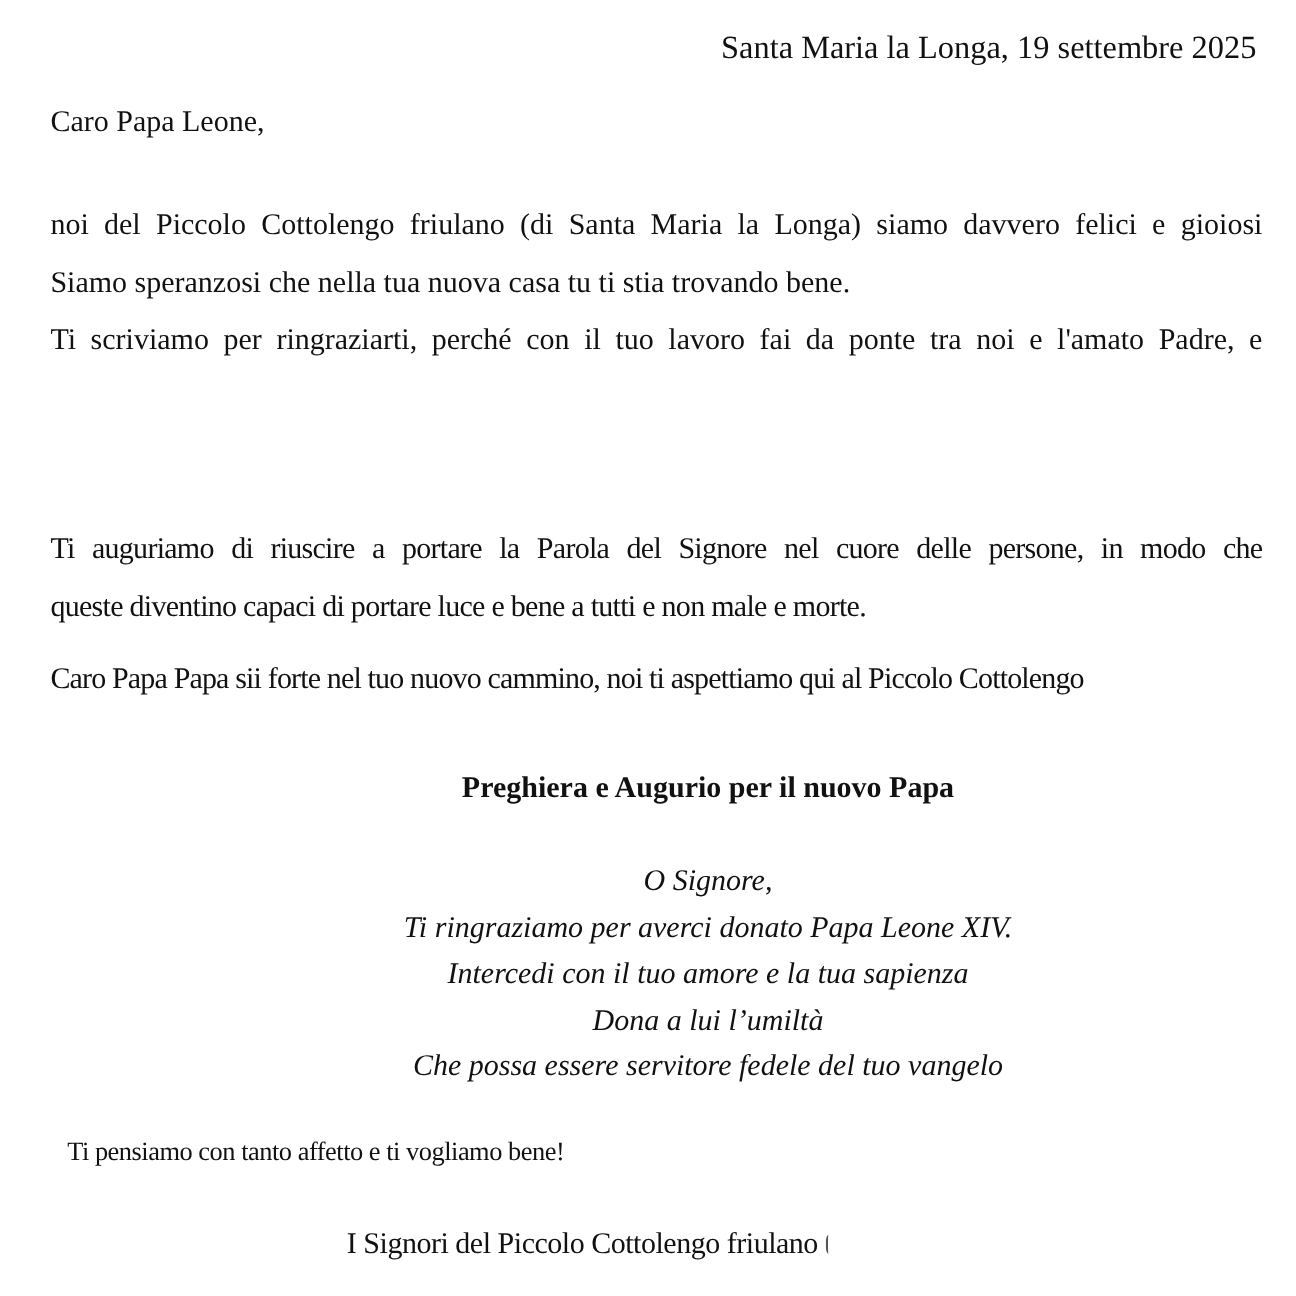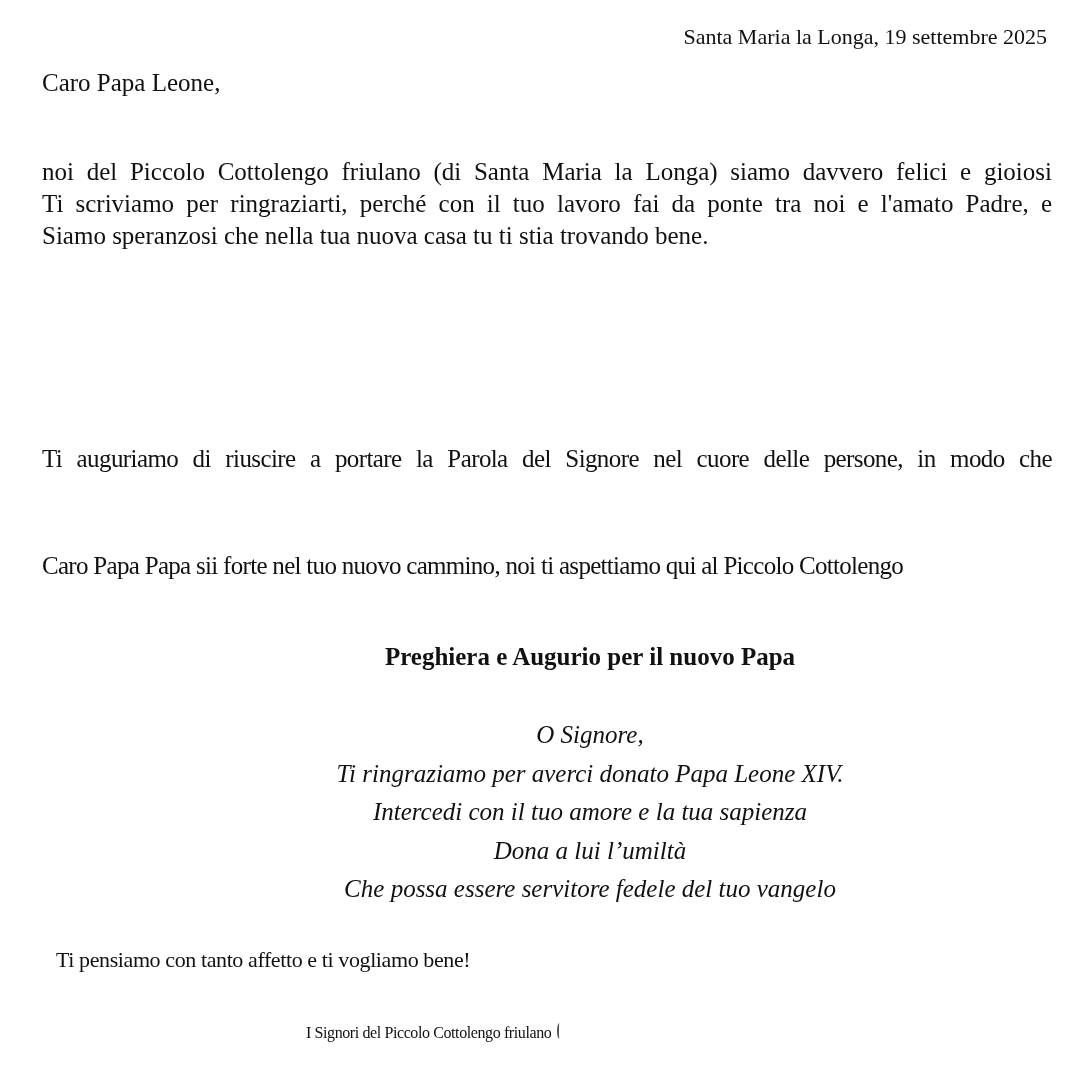--- a/index.html
+++ b/index.html
@@ -12,40 +12,40 @@
       height: 1080px;
       position: relative;
       overflow: hidden;
       font-family: "Liberation Serif", "DejaVu Serif", serif;
       color: #111111;
     }
     .abs { position: absolute; white-space: nowrap; }
     .date {
       top: 24px;
       right: 33px;
-      font-size: 22px;
+      font-size: 27px;
     }
     .salutation {
-      top: 69px;
+      top: 88px;
       left: 42px;
       font-size: 25px;
     }
     .para {
       left: 42px;
       width: 1010px;
       font-size: 25px;
       line-height: 32px;
     }
-    .para .line { display: block; white-space: nowrap; }
+    .para .line { display: block; white-space: nowrap; margin-top: 16px; }
     .para.justify .line.full {
       text-align: justify;
       text-align-last: justify;
     }
     .p1 { top: 156px; }
-    .p2 { top: 443px; }
+    .p2 { top: 426px; }
     .p2 .line { letter-spacing: -0.6px; }
     .p3 { top: 550px; letter-spacing: -0.7px; }
     .prayer-title {
       top: 643px;
       left: 0;
       width: 1180px;
       text-align: center;
       font-size: 25px;
       font-weight: bold;
     }
@@ -60,22 +60,22 @@
     }
     .prayer .line { display: block; }
     .closing {
       top: 947px;
       left: 56px;
       font-size: 22px;
       letter-spacing: -0.4px;
     }
     .signature {
       top: 1023px;
-      left: 306px;
-      font-size: 16px;
+      left: 289px;
+      font-size: 25px;
       letter-spacing: -0.4px;
     }
     .cut-glyph {
       display: inline-block;
       width: 3px;
       height: 16px;
       margin-left: 6px;
       border-left: 2px solid #555;
       border-radius: 50%;
       vertical-align: -1px;
@@ -83,26 +83,27 @@
   </style>
 </head>
 <body>
 
 <div class="abs date">Santa Maria la Longa, 19 settembre 2025</div>
 
 <div class="abs salutation">Caro Papa Leone,</div>
 
 <div class="abs para justify p1">
   <span class="line full">noi del Piccolo Cottolengo friulano (di Santa Maria la Longa) siamo davvero felici e gioiosi</span>
+  <span class="line">Siamo speranzosi che nella tua nuova casa tu ti stia trovando bene.</span>
   <span class="line full">Ti scriviamo per ringraziarti, perché con il tuo lavoro fai da ponte tra noi e l'amato Padre, e</span>
-  <span class="line">Siamo speranzosi che nella tua nuova casa tu ti stia trovando bene.</span>
 </div>
 
 <div class="abs para justify p2">
   <span class="line full">Ti auguriamo di riuscire a portare la Parola del Signore nel cuore delle persone, in modo che</span>
+  <span class="line">queste diventino capaci di portare luce e bene a tutti e non male e morte.</span>
 </div>
 
 <div class="abs para p3">Caro Papa Papa sii forte nel tuo nuovo cammino, noi ti aspettiamo qui al Piccolo Cottolengo</div>
 
 <div class="abs prayer-title">Preghiera e Augurio per il nuovo Papa</div>
 
 <div class="abs prayer">
   <span class="line">O Signore,</span>
   <span class="line">Ti ringraziamo per averci donato Papa Leone XIV.</span>
   <span class="line">Intercedi con il tuo amore e la tua sapienza</span>

